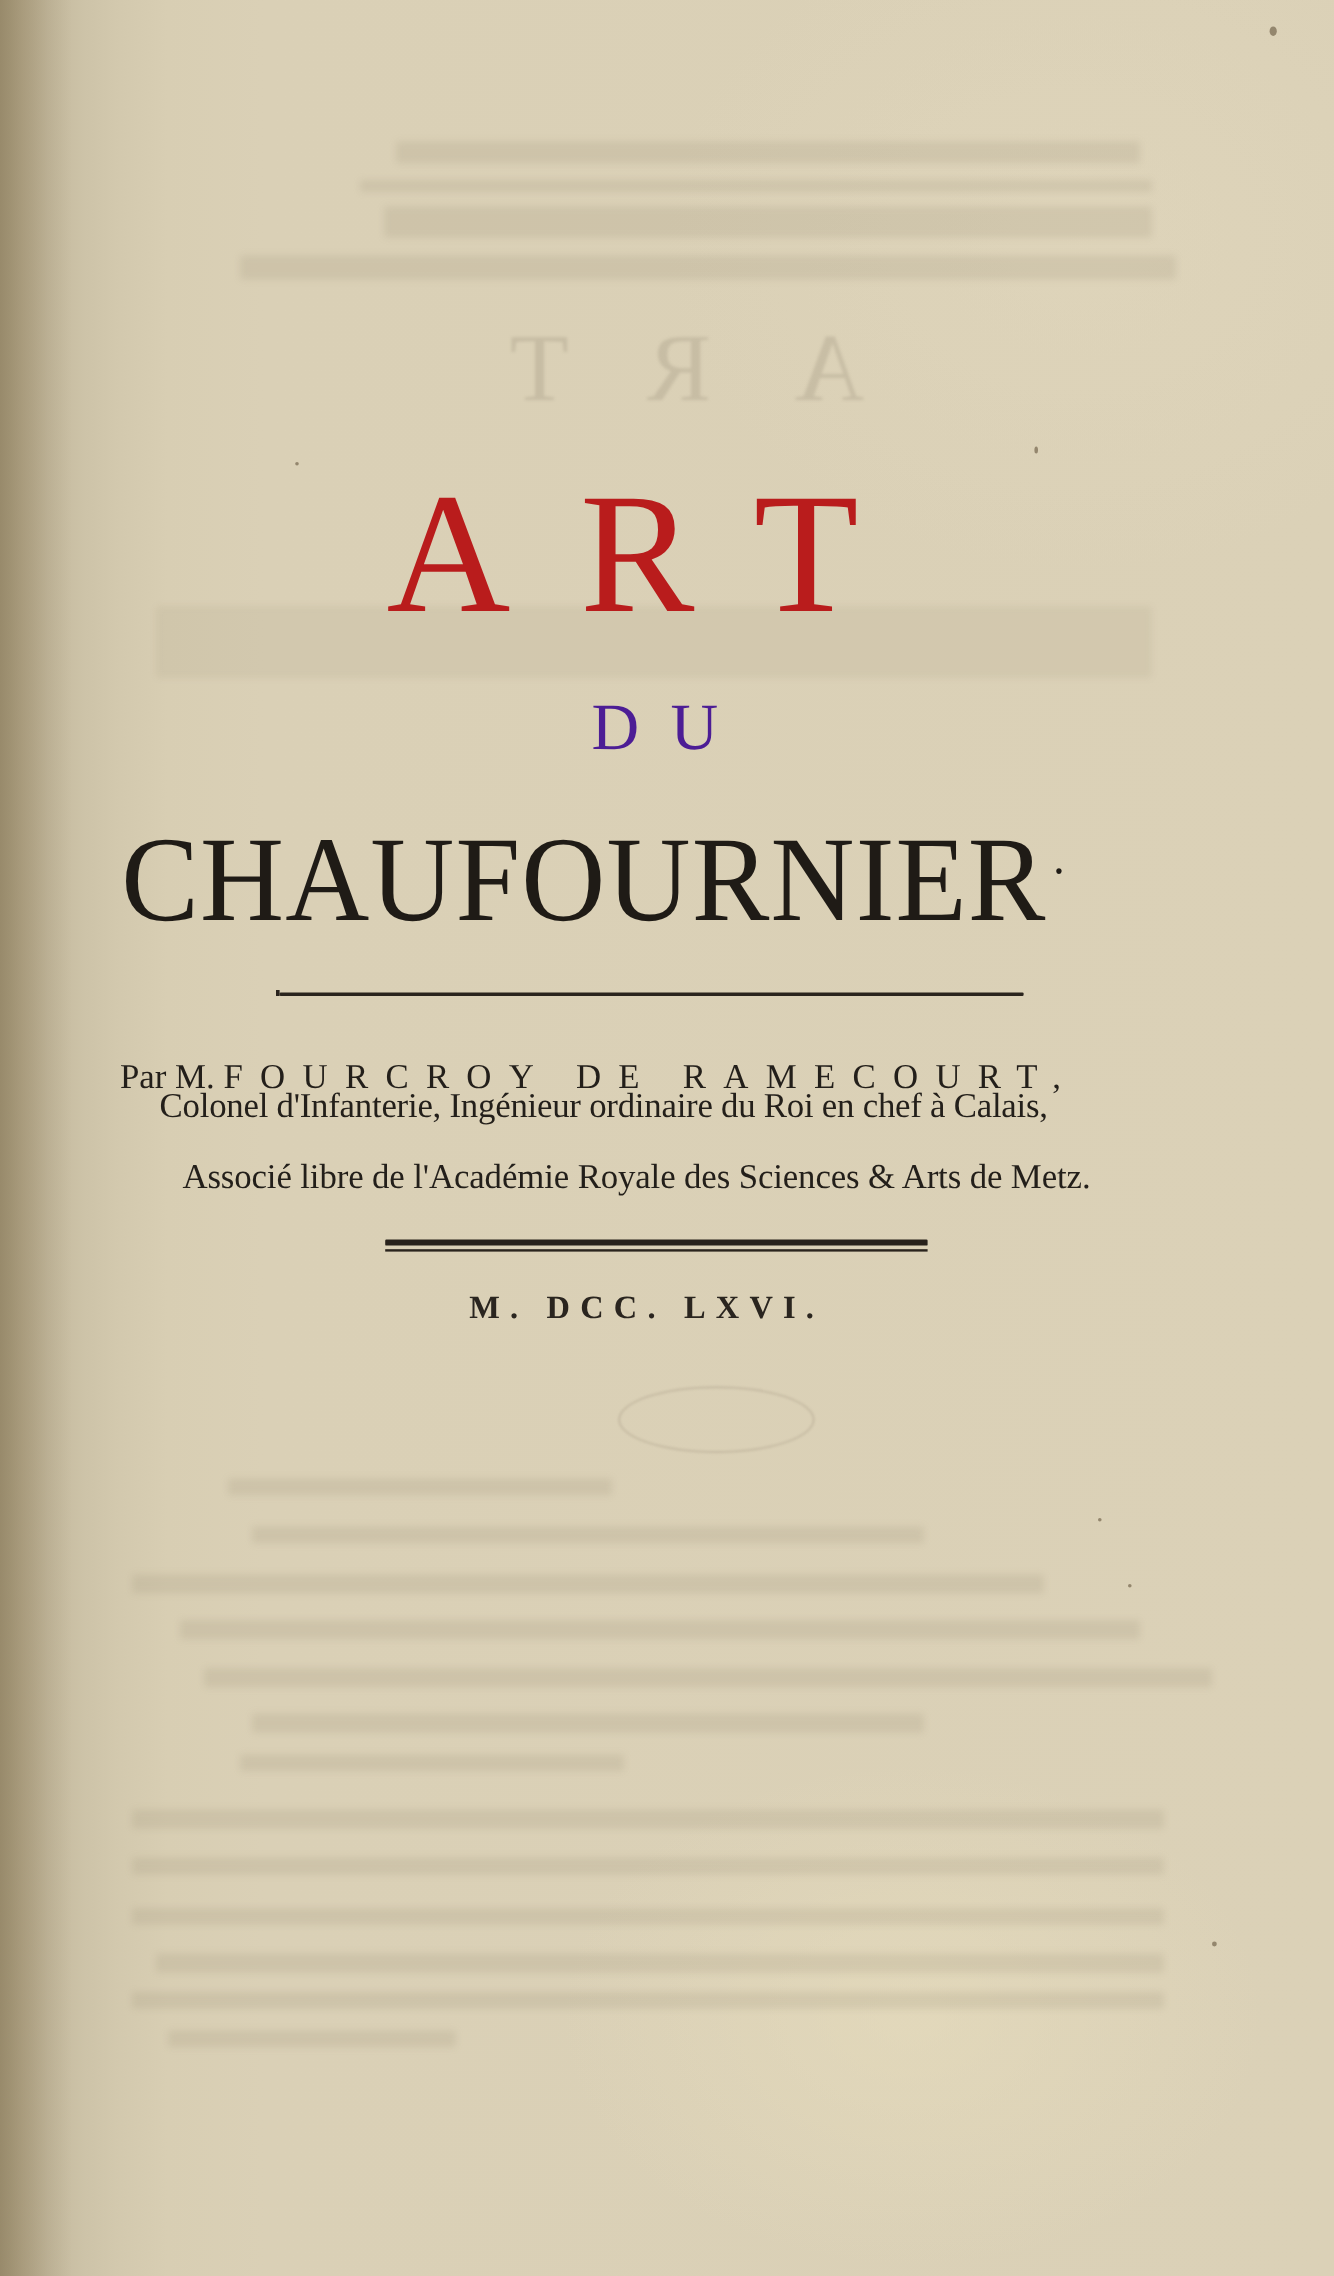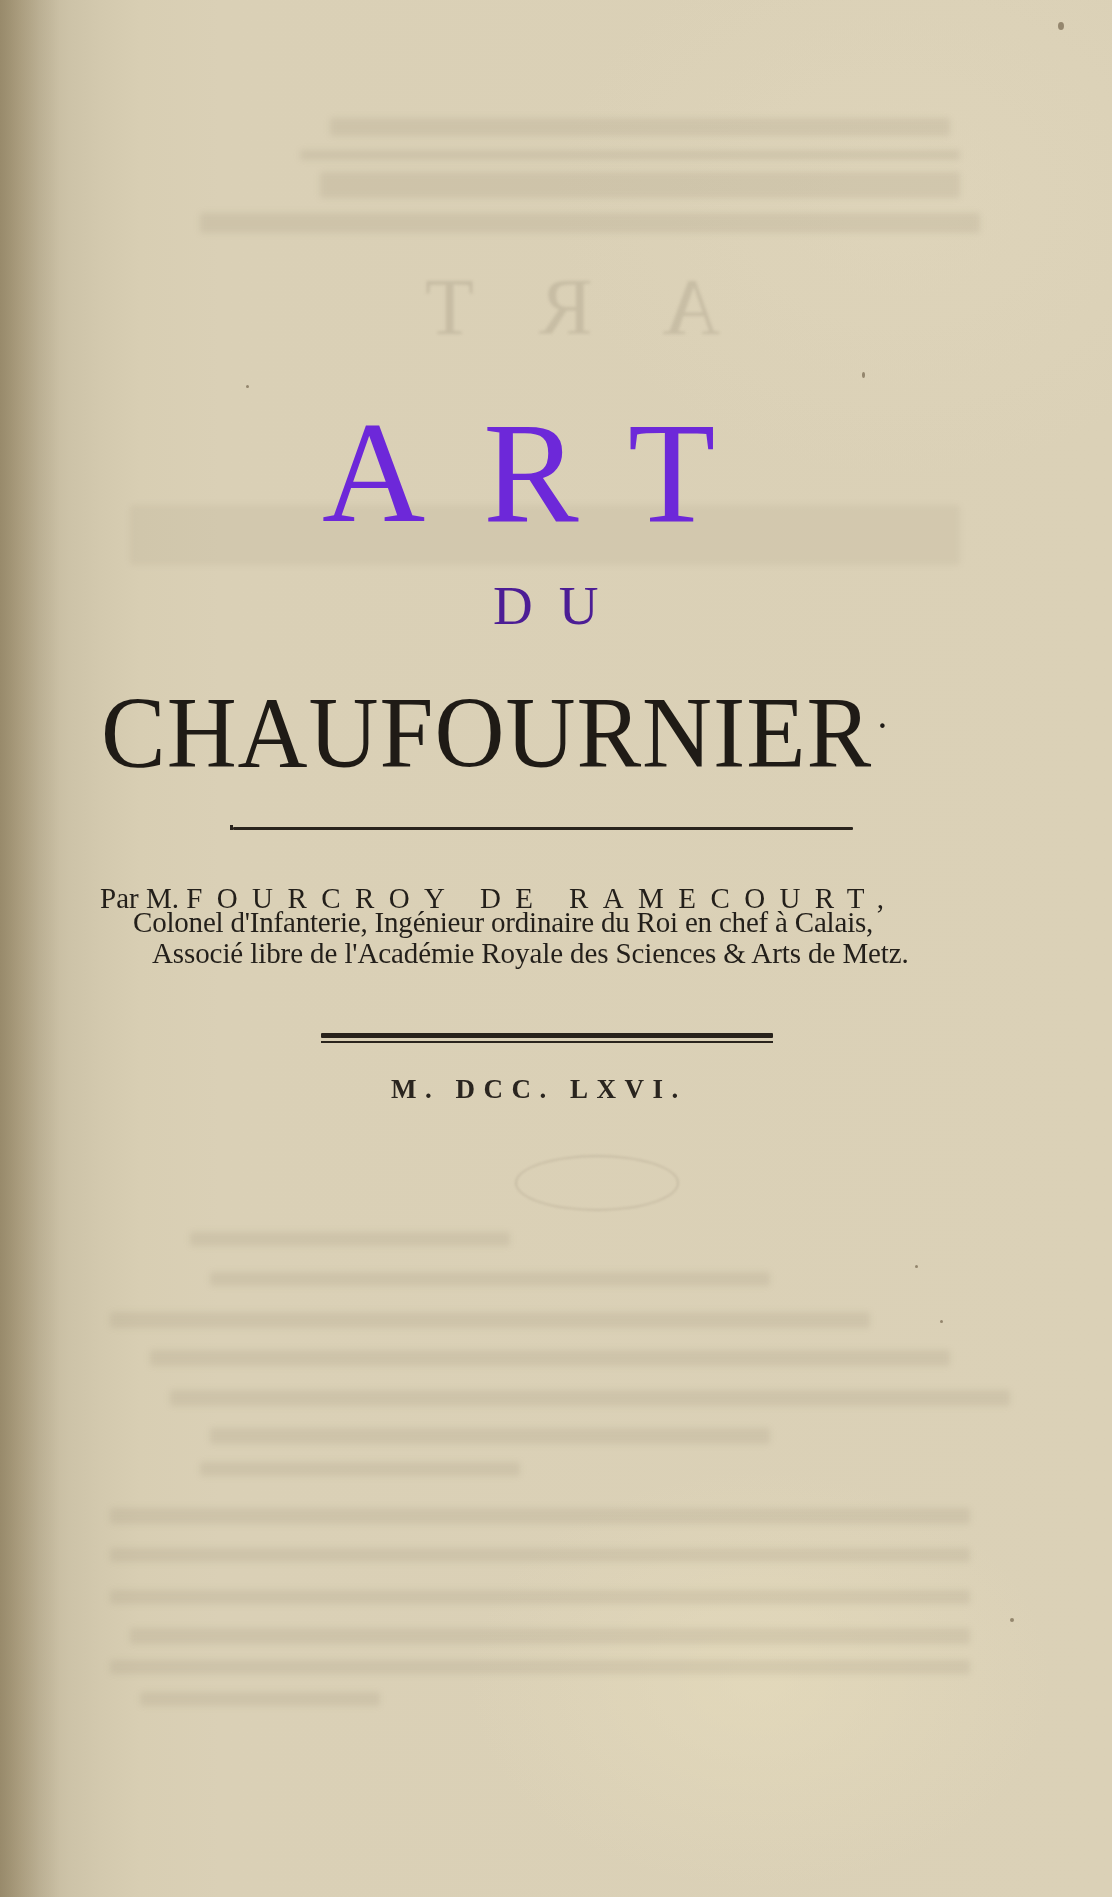--- a/index.html
+++ b/index.html
@@ -74,22 +74,21 @@
       white-space: nowrap;
       line-height: 1;
     }
     .title-art {
       top: 390px;
       left: 322px;
       width: auto;
       font-family: "Liberation Serif", serif;
       font-size: 143px;
       letter-spacing: 58px;
-      color: #6d28d9;
-      margin-top: 12px;
+      color: #b91c1c;
     }
     .title-du {
       top: 578px;
       left: 493px;
       width: auto;
       font-family: "Liberation Serif", serif;
       font-size: 55px;
       letter-spacing: 26px;
       color: #4c1d95;
     }
@@ -140,21 +139,21 @@
       letter-spacing: 14.4px;
     }
     .author-2 {
       top: 908px;
       left: 133px;
       width: auto;
       font-size: 29px;
       letter-spacing: -0.2px;
     }
     .author-3 {
-      top: 939px;
+      top: 967px;
       left: 152px;
       width: auto;
       font-size: 29px;
       letter-spacing: -0.1px;
     }
     .rule-double {
       position: absolute;
       left: 321px;
       top: 1033px;
       width: 452px;

